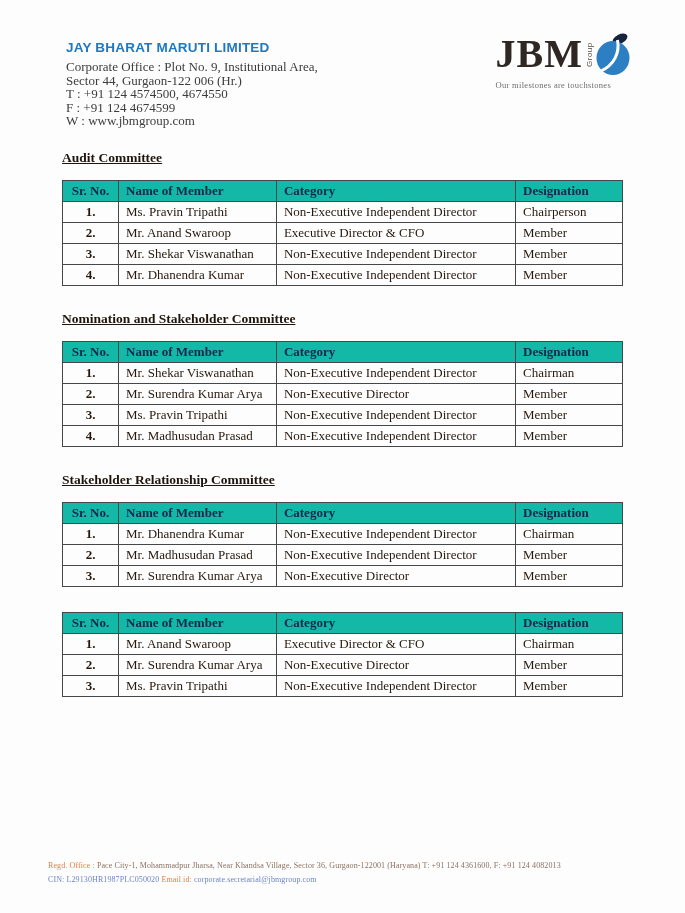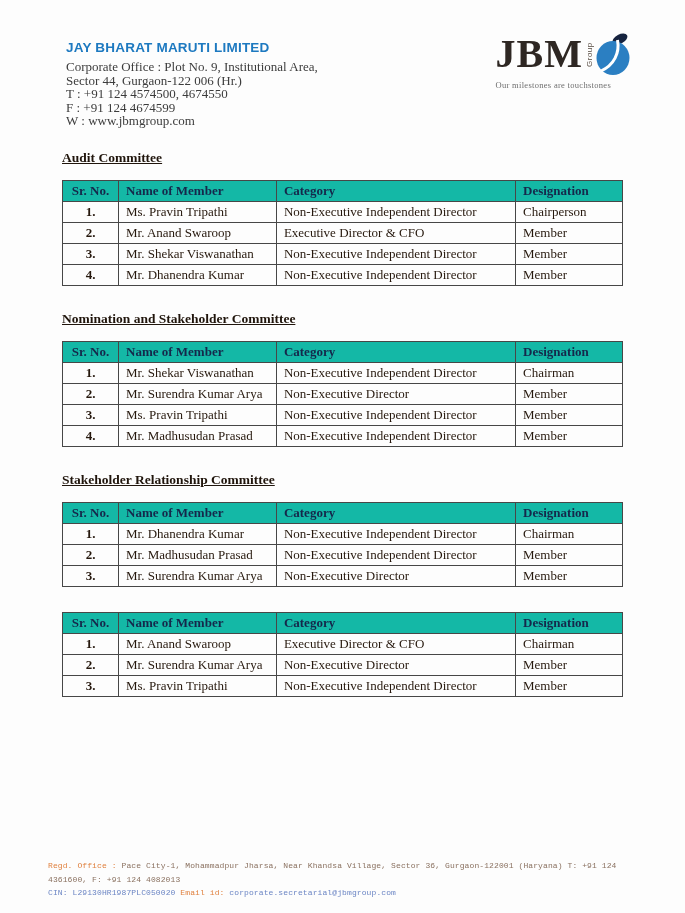--- a/index.html
+++ b/index.html
@@ -70,21 +70,21 @@
   .col0 { width:10%; }
   .col1 { width:28.2%; }
   .col2 { width:42.7%; }
   .col3 { width:19.1%; }
   th.col0, td.col0 { text-align:center; }
   td.col0 { font-weight:bold; }
 
   
   .footer {
     position:absolute; left:48px; top:859px; width:600px;
-    font-family:Liberation Mono, monospace;
+    font-family:Liberation Serif, serif;
     font-size:8px; line-height:13.5px; letter-spacing:.1px;
   }
   .f-orange { color:#e0813f; }
   .f-brown  { color:#8a7160; }
   .f-blue   { color:#6b85c4; }
 </style>
 </head>
 <body>
 
 <div class="page">

